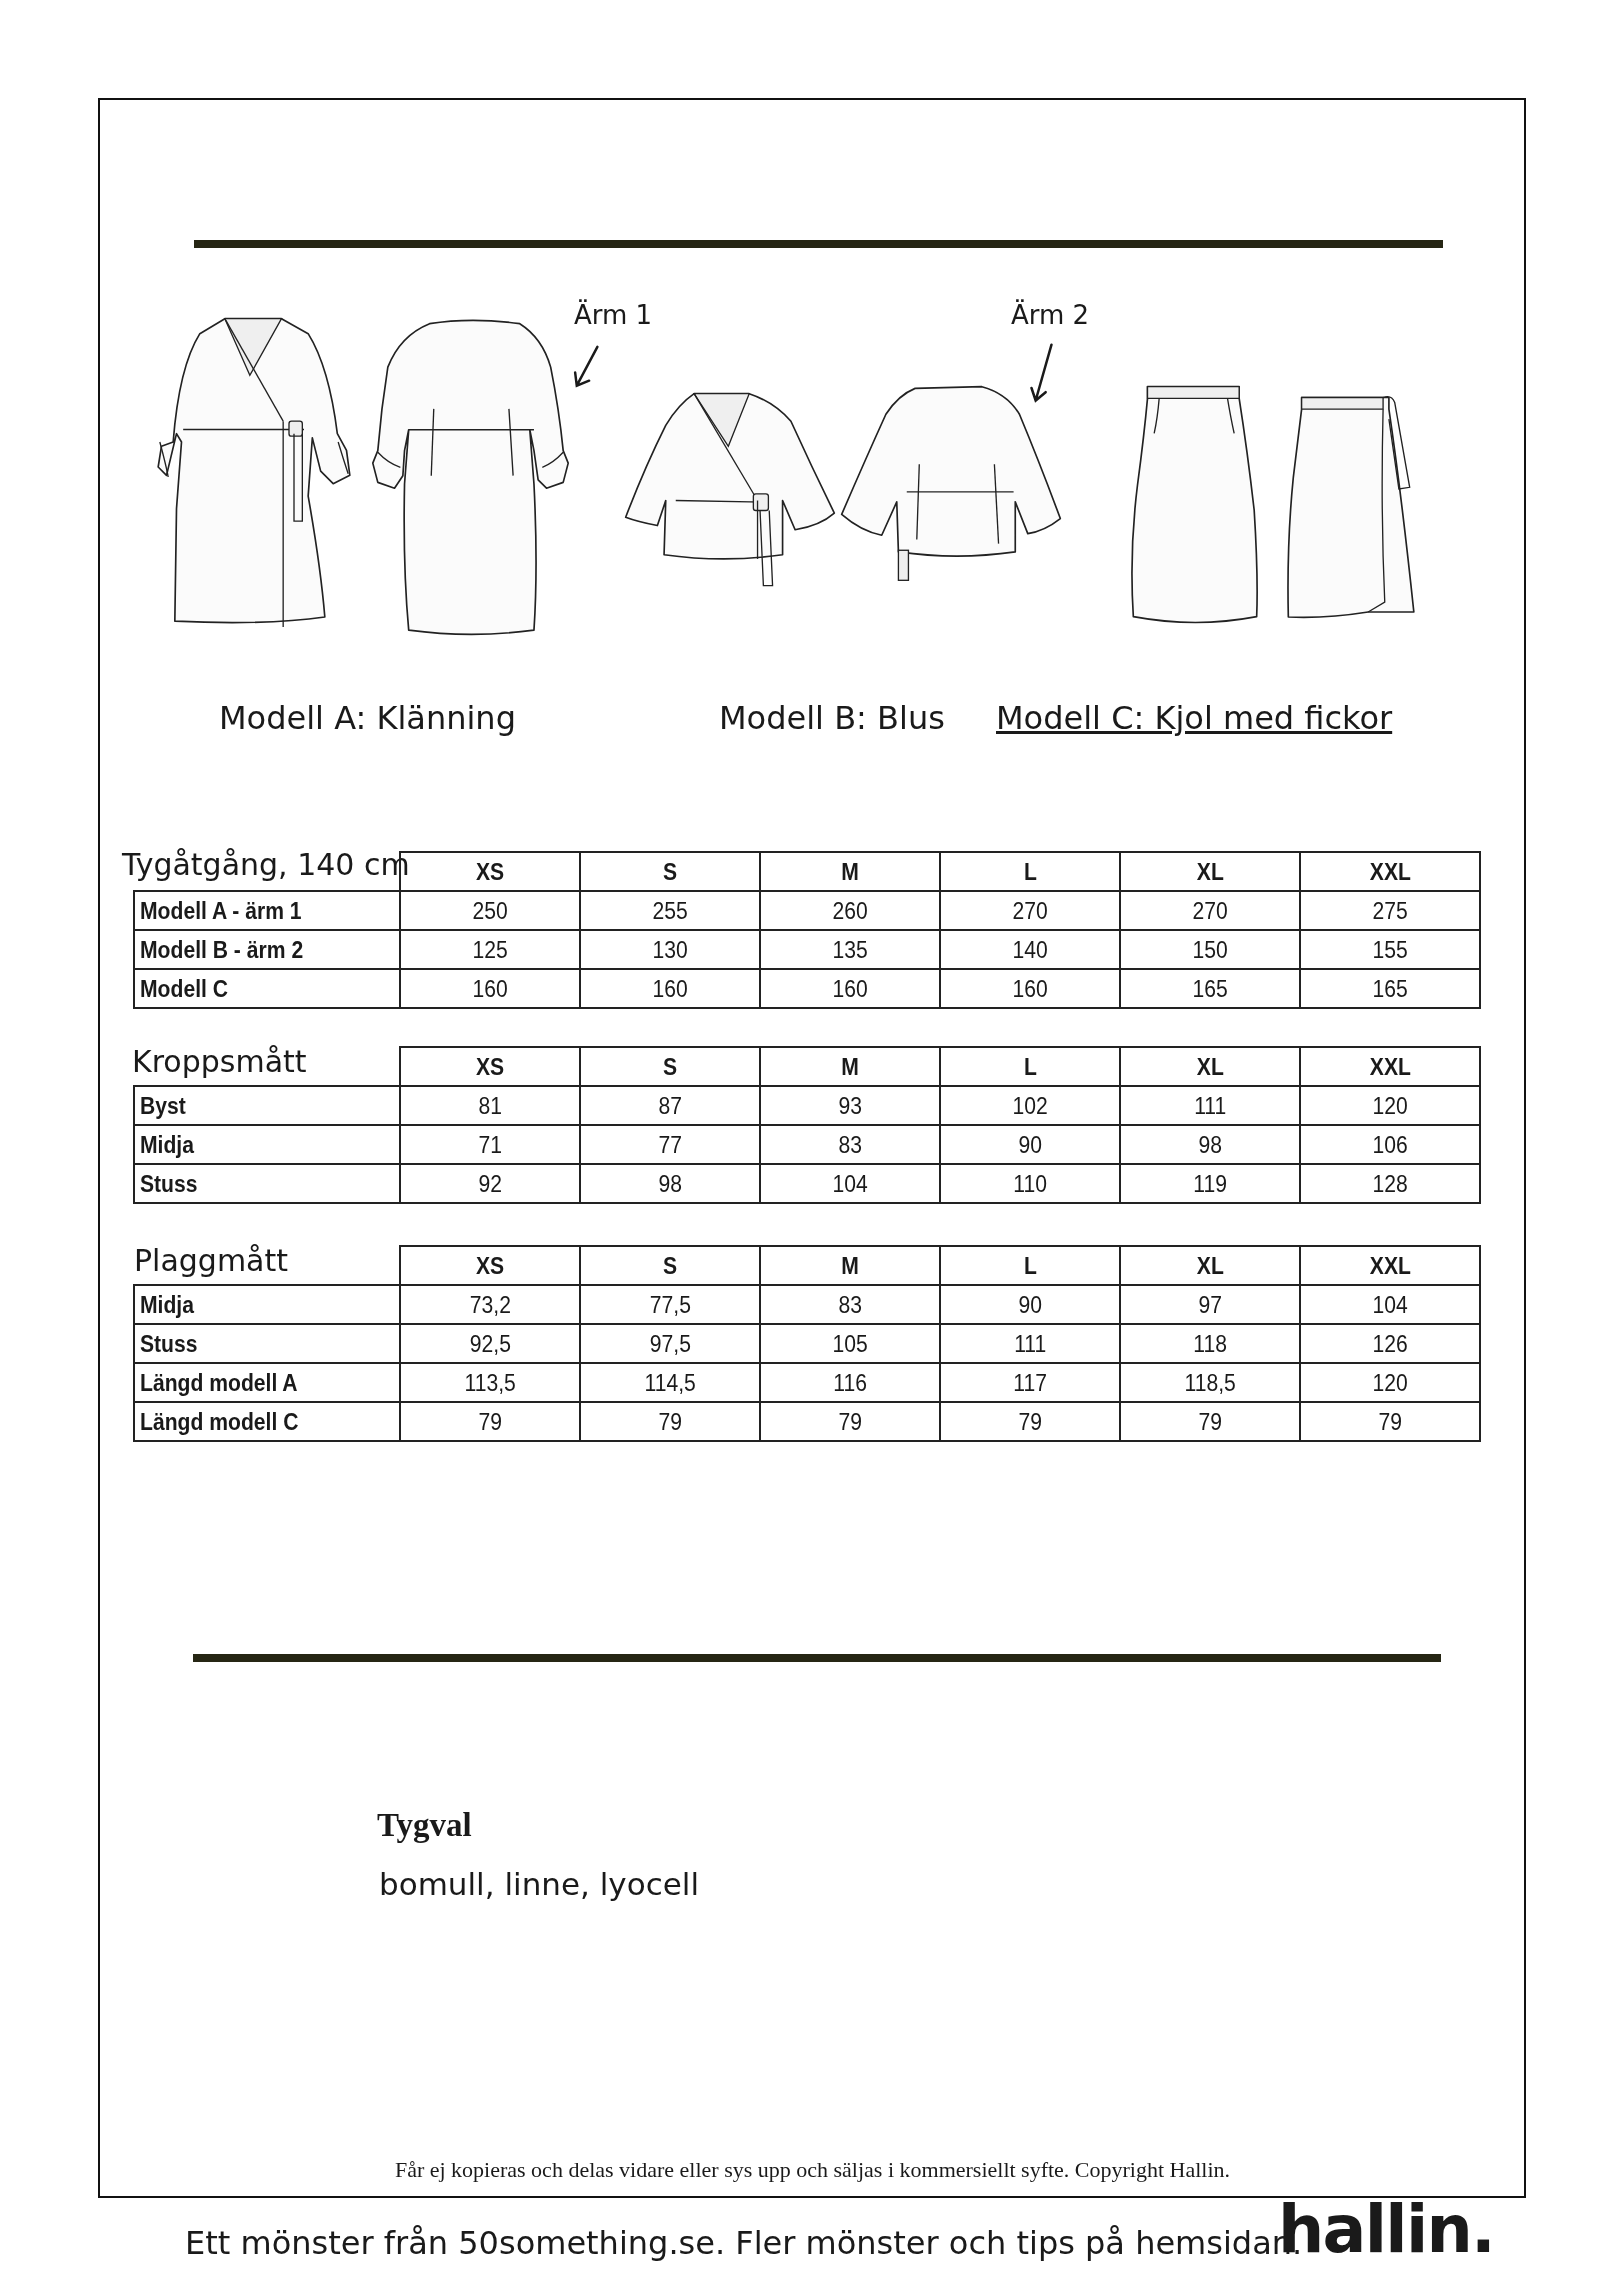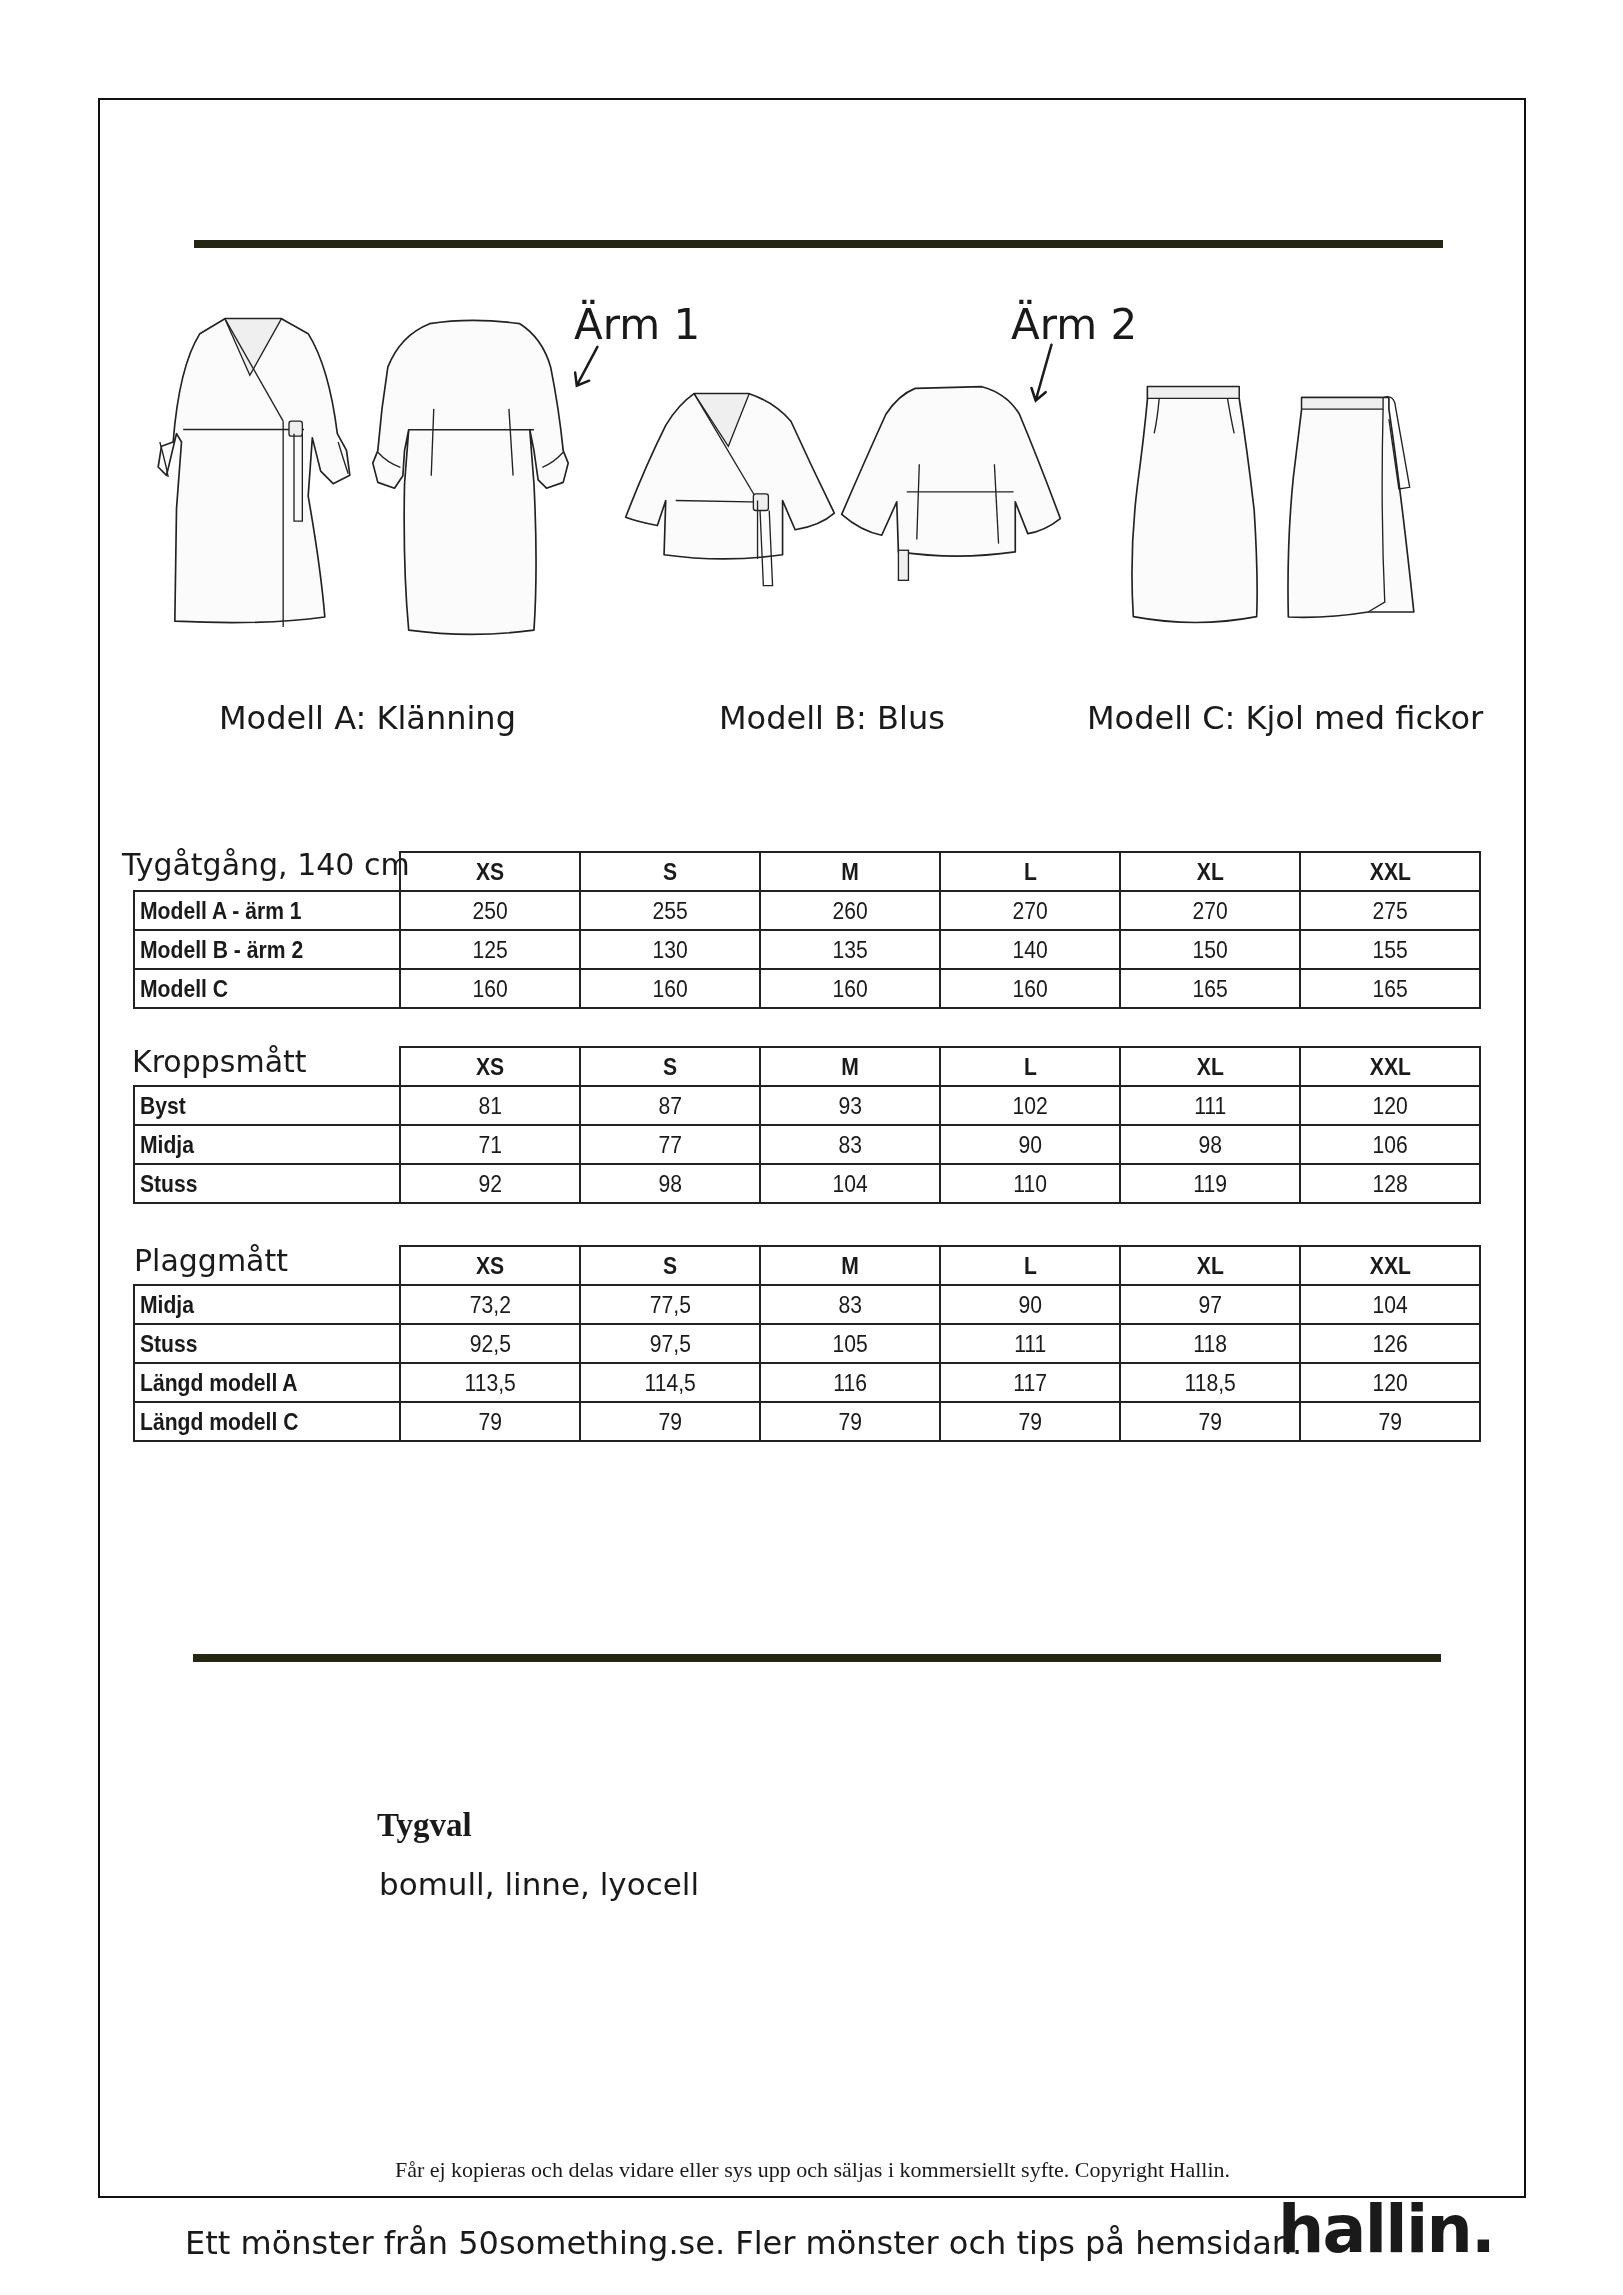--- a/index.html
+++ b/index.html
@@ -1,21 +1,21 @@
 <!DOCTYPE html>
 <html style="font-size:13.3px"><head>
 <meta charset="utf-8">
 <style>
   html, body { margin: 0; padding: 0; background: #ffffff; }
   body { width: 1623px; height: 2295px; position: relative; overflow: hidden; color: #1a1a1a; }
   .abs { position: absolute; }
   .frame { left: 98px; top: 98px; width: 1424px; height: 2096px; border: 2.5px solid #111; }
   .divider { height: 7.5px; background: #262614; }
   .model-label { top: 699px; font-size: 32px; font-family: "DejaVu Sans", sans-serif; white-space: nowrap; }
-  .arm-label { font-size: 42px; font-family: "DejaVu Sans", sans-serif; white-space: nowrap; top: 300px; }
+  .arm-label { font-size: 26px; font-family: "DejaVu Sans", sans-serif; white-space: nowrap; top: 300px; }
   .table-title { font-family: "DejaVu Sans", sans-serif; font-size: 30px; white-space: nowrap; text-align: right; }
   table.size-table { position: absolute; border-collapse: collapse; font-family: "Liberation Sans", sans-serif; }
   table.size-table td, table.size-table th { border: 2.5px solid #222; padding: 0; height: 37px; font-size: 24px; }
   table.size-table th { font-weight: bold; text-align: center; }
   table.size-table td.val { text-align: center; width: 178px; }
   table.size-table td.rowlabel { font-weight: bold; text-align: left; padding-left: 5px; width: 259px; margin-left: 37px; }
   table.size-table th.corner { border: none; border-bottom: 2.5px solid #222; }
   .val span, th span, .rowlabel span { display: inline-block; transform: scaleX(0.88); }
   .rowlabel span { transform-origin: left center; }
   .tygval-title { left: 377px; top: 1807px; font-family: Liberation Serif, serif; font-weight: bold; font-size: 33px; }
@@ -96,21 +96,21 @@
 <svg class="arrow" style="left:571px; top:344px;" width="33" height="47" viewBox="0 0 40 56">
   <path d="M32 3 L7 50 M5 34 L7 50 L22 44"></path>
 </svg>
 <span class="abs arm-label" style="left:1011px;">Ärm 2</span>
 <svg class="arrow" style="left:1029px; top:342px;" width="30" height="62" viewBox="0 0 36 74">
   <path d="M27 3 L8 70 M3 55 L8 70 L20 60"></path>
 </svg>
 
 <span class="abs model-label" style="left:219px;">Modell A: Klänning</span>
 <span class="abs model-label" style="left:719px;">Modell B: Blus</span>
-<span class="abs model-label" style="left:1087px;">Modell C: Kjol med fickor</span>
+<span class="abs model-label" style="left:996px;text-decoration:underline;">Modell C: Kjol med fickor</span>
 
 <span class="abs table-title" style="left:122px; top:847px;">Tygåtgång, 140 cm</span>
 <table class="size-table" style="left:133px; top:851px;">
   <tbody>
       <tr>
     <th class="corner"></th>
     <th><span>XS</span></th>
     <th><span>S</span></th>
     <th><span>M</span></th>
     <th><span>L</span></th>

